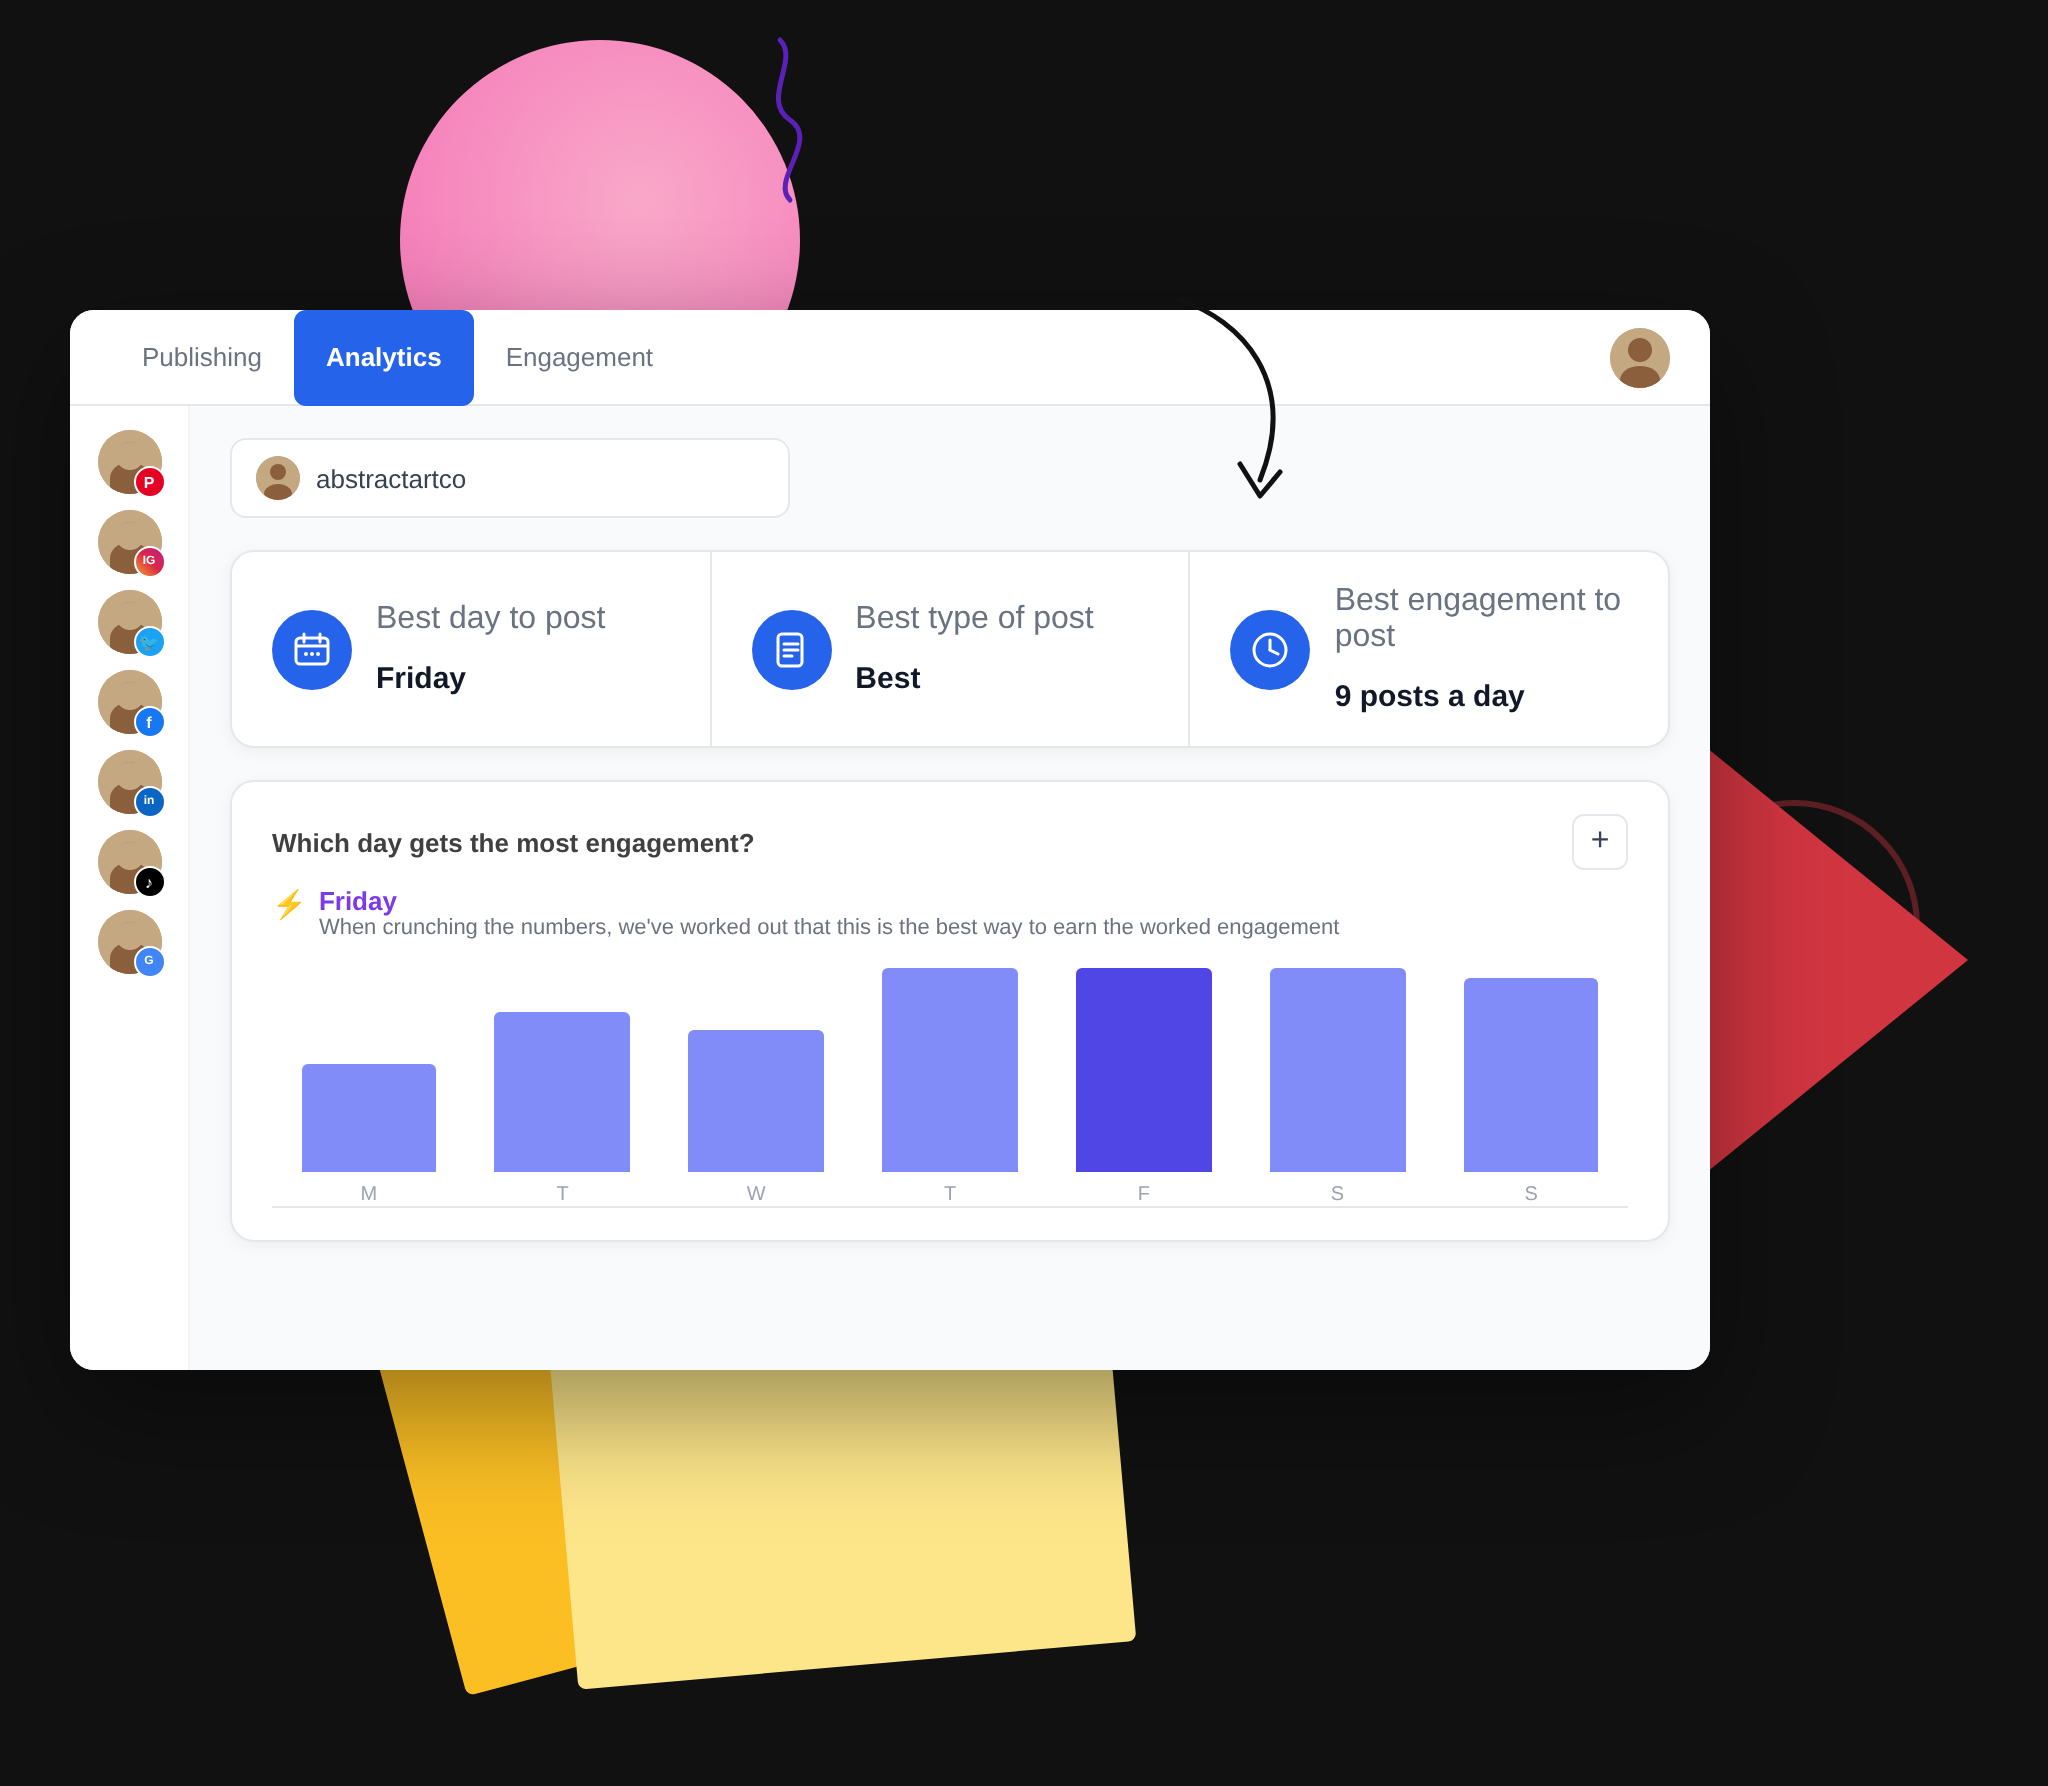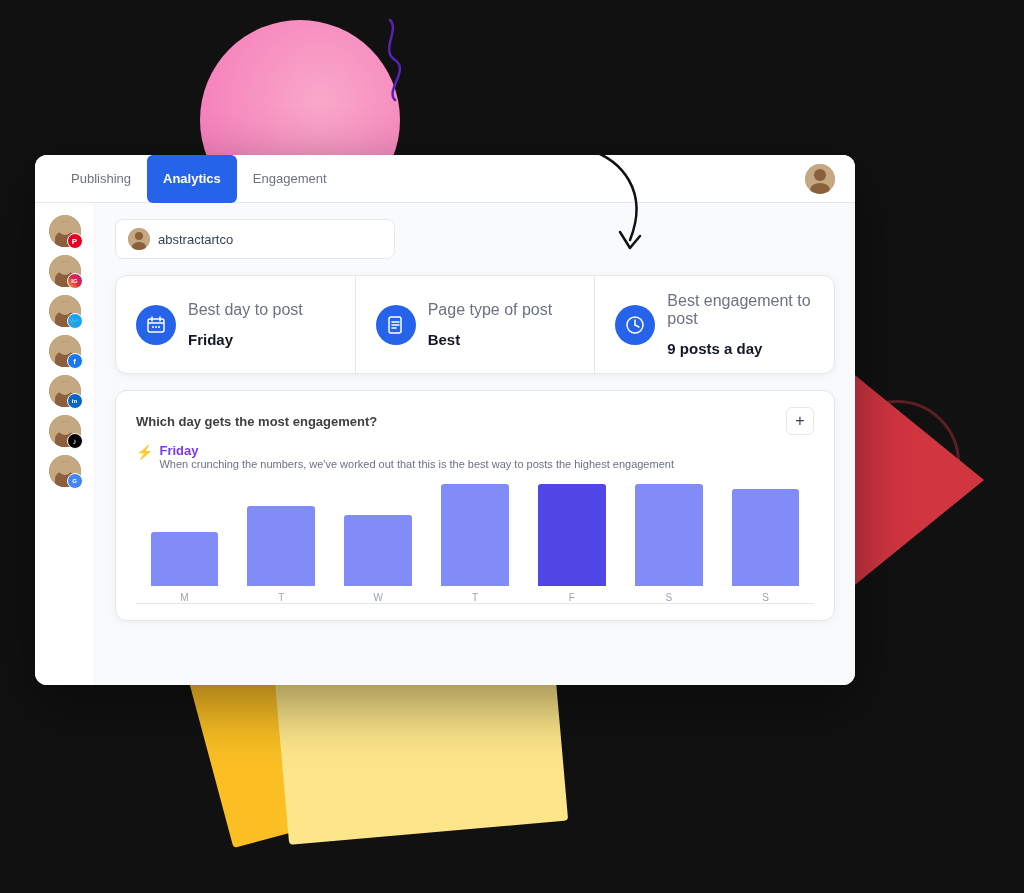--- a/index.html
+++ b/index.html
@@ -518,21 +518,21 @@
         <div class="stat-card">
           <div class="stat-icon">
             <svg width="20" height="20" viewBox="0 0 20 20" fill="none">
               <rect x="3" y="2" width="12" height="16" rx="2" stroke="white" stroke-width="1.5" fill="none"></rect>
               <line x1="6" y1="7" x2="13" y2="7" stroke="white" stroke-width="1.5" stroke-linecap="round"></line>
               <line x1="6" y1="10" x2="13" y2="10" stroke="white" stroke-width="1.5" stroke-linecap="round"></line>
               <line x1="6" y1="13" x2="10" y2="13" stroke="white" stroke-width="1.5" stroke-linecap="round"></line>
             </svg>
           </div>
           <div class="stat-content">
-            <span class="stat-label">Page type of post</span>
+            <span class="stat-label">Best type of post</span>
             <span class="stat-value">Best</span>
           </div>
         </div>
         <div class="stat-card">
           <div class="stat-icon">
             <svg width="20" height="20" viewBox="0 0 20 20" fill="none">
               <circle cx="10" cy="10" r="8" stroke="white" stroke-width="1.5"></circle>
               <line x1="10" y1="5" x2="10" y2="10" stroke="white" stroke-width="1.5" stroke-linecap="round"></line>
               <line x1="10" y1="10" x2="14" y2="12" stroke="white" stroke-width="1.5" stroke-linecap="round"></line>
             </svg>
@@ -547,21 +547,21 @@
       <div class="chart-section">
         <div class="chart-header">
           <span class="chart-title">Which day gets the most engagement?</span>
           <button class="chart-add-btn">+</button>
         </div>
 
         <div class="chart-insight">
           <span class="insight-icon">⚡</span>
           <div class="insight-text">
             <span class="insight-day">Friday</span>
-            <span class="insight-desc">When crunching the numbers, we've worked out that this is the best way to posts the highest engagement</span>
+            <span class="insight-desc">When crunching the numbers, we've worked out that this is the best way to earn the worked engagement</span>
           </div>
         </div>
 
         <div class="chart-wrapper">
           <div class="bar-chart" id="bar-chart">
               <div class="bar-group">
                 <div class="bar" style="height: 45.6522%;"></div>
                 <div class="bar-label">M</div>
               </div>
               <div class="bar-group">

